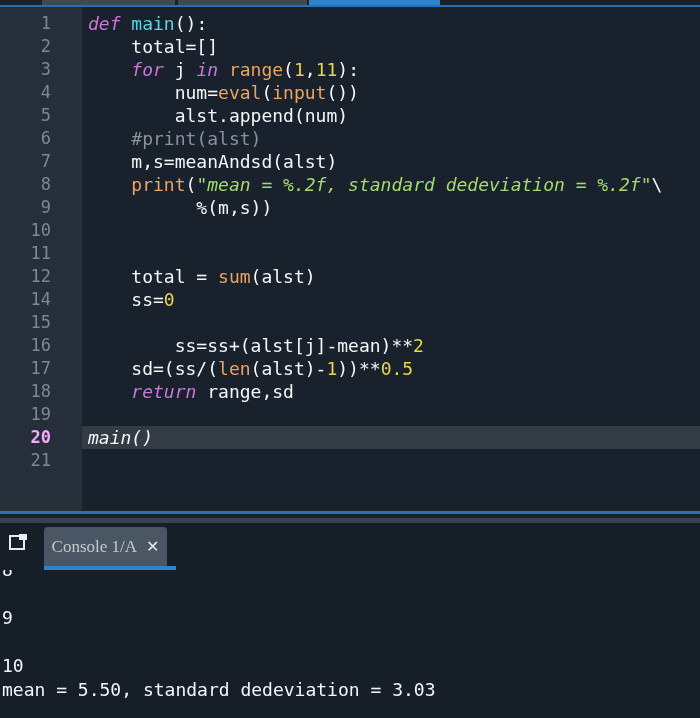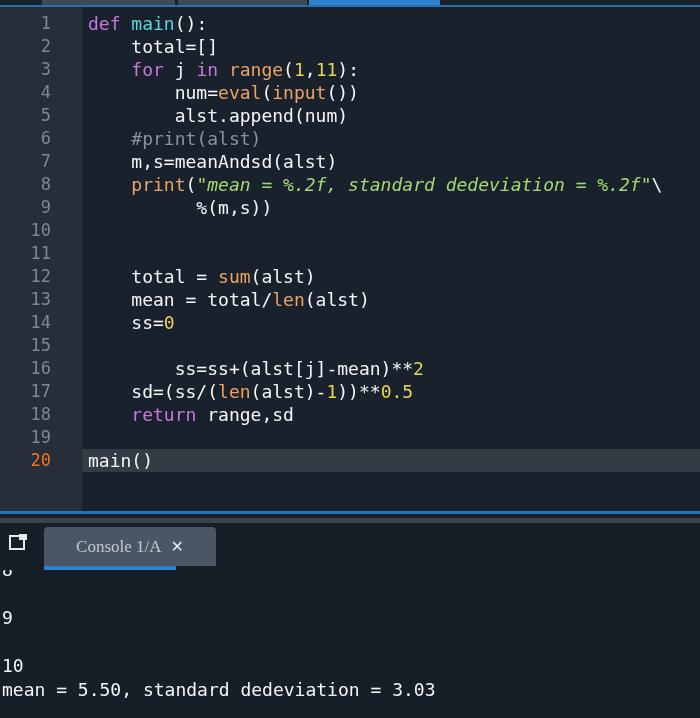--- a/index.html
+++ b/index.html
@@ -24,43 +24,43 @@
   .lines { position:relative; padding-top:5px; }
   .cline { display:flex; height:23px; line-height:23px; }
   .cline .num {
     flex:0 0 82px; text-align:right; padding-right:31px;
     color:var(--gutter-text); font-size:17px;
   }
   .cline .code {
     flex:1 1 auto; white-space:pre; font-size:18px; color:var(--plain);
     padding-left:6px;
   }
-  .cline.current .code { background:var(--current-line); }
-  .cline.current .num { color:#f97316; font-weight:normal; }
-  .tok-kw  { color:var(--kw); }
+  .cline.current .code { background:var(--current-line);font-style:italic; }
+  .cline.current .num { color:#f0abfc; font-weight:bold; }
+  .tok-kw  { color:var(--kw);font-style:italic; }
   .tok-bi  { color:var(--bi); }
   .tok-fn  { color:var(--fn);text-align:right; }
   .tok-num { color:var(--num); }
   .tok-str { color:var(--str); font-style:italic; }
   .tok-com { color:var(--com); }
   .tok-pl  { color:var(--plain); }
 
   
   .divider-blue { position:absolute; left:0; top:511px; width:700px; height:3px; background:var(--divider-blue); }
   .divider-gap  { position:absolute; left:0; top:514px; width:700px; height:4px; background:var(--topbar-bg); }
   .splitter     { position:absolute; left:0; top:518px; width:700px; height:5px; background:var(--splitter); }
 
   
   .console { position:absolute; left:0; top:523px; width:700px; height:195px; background:var(--console-bg); }
   .console-tabrow { position:relative; height:47px; }
   .newwin-icon { position:absolute; left:9px; top:11px; width:18px; height:17px; }
   .newwin-icon .frame { position:absolute; left:0; top:1px; width:16px; height:15px; border:2px solid #e9ecef; }
   .newwin-icon .pane  { position:absolute; right:0; top:0; width:8px; height:6px; background:#e9ecef; }
   .console-tab {
-    position:absolute; left:44px; top:4px; width:172px; height:39px;
+    position:absolute; left:44px; top:4px; width:123px; height:39px;
     background:var(--ctab-bg); border-radius:4px 4px 0 0;
     display:flex; align-items:center; justify-content:center; gap:9px;
   }
   .console-tab .label {
     font-family:"Liberation Serif", serif; font-size:17px; color:var(--ctab-text);
   }
   .console-tab .close {
     color:#e7eaee; font-size:16px; line-height:16px;
     font-family:"DejaVu Sans", sans-serif;
   }
@@ -127,24 +127,20 @@
           <span class="code"></span>
         </div>
         <div class="cline">
           <span class="num">11</span>
         </div>
         <div class="cline">
           <span class="num">12</span>
           <span class="code"><span class="tok-pl">    total = </span><span class="tok-bi">sum</span><span class="tok-pl">(alst)</span></span>
         </div>
         <div class="cline">
-          <span class="num">13</span>
-          <span class="code"><span class="tok-pl">    mean = total/</span><span class="tok-bi">len</span><span class="tok-pl">(alst)</span></span>
-        </div>
-        <div class="cline">
           <span class="num">14</span>
           <span class="code"><span class="tok-pl">    ss=</span><span class="tok-num">0</span></span>
         </div>
         <div class="cline">
           <span class="num">15</span>
         </div>
         <div class="cline">
           <span class="num">16</span>
           <span class="code"><span class="tok-pl">        ss=ss+(alst[j]-mean)**</span><span class="tok-num">2</span></span>
         </div>
@@ -156,20 +152,24 @@
           <span class="num">18</span>
           <span class="code"><span class="tok-pl">    </span><span class="tok-kw">return</span><span class="tok-pl"> range,sd</span></span>
         </div>
         <div class="cline">
           <span class="num">19</span>
           <span class="code"></span>
         </div>
         <div class="cline current">
           <span class="num">20</span>
           <span class="code"><span class="tok-pl">main()</span></span>
+        </div>
+        <div class="cline">
+          <span class="num">21</span>
+          <span class="code"></span>
         </div>
       </div>
   </div>
 
   <div class="divider-blue"></div>
   <div class="divider-gap"></div>
   <div class="splitter"></div>
 
   <div class="console">
     <div class="console-tabrow">

